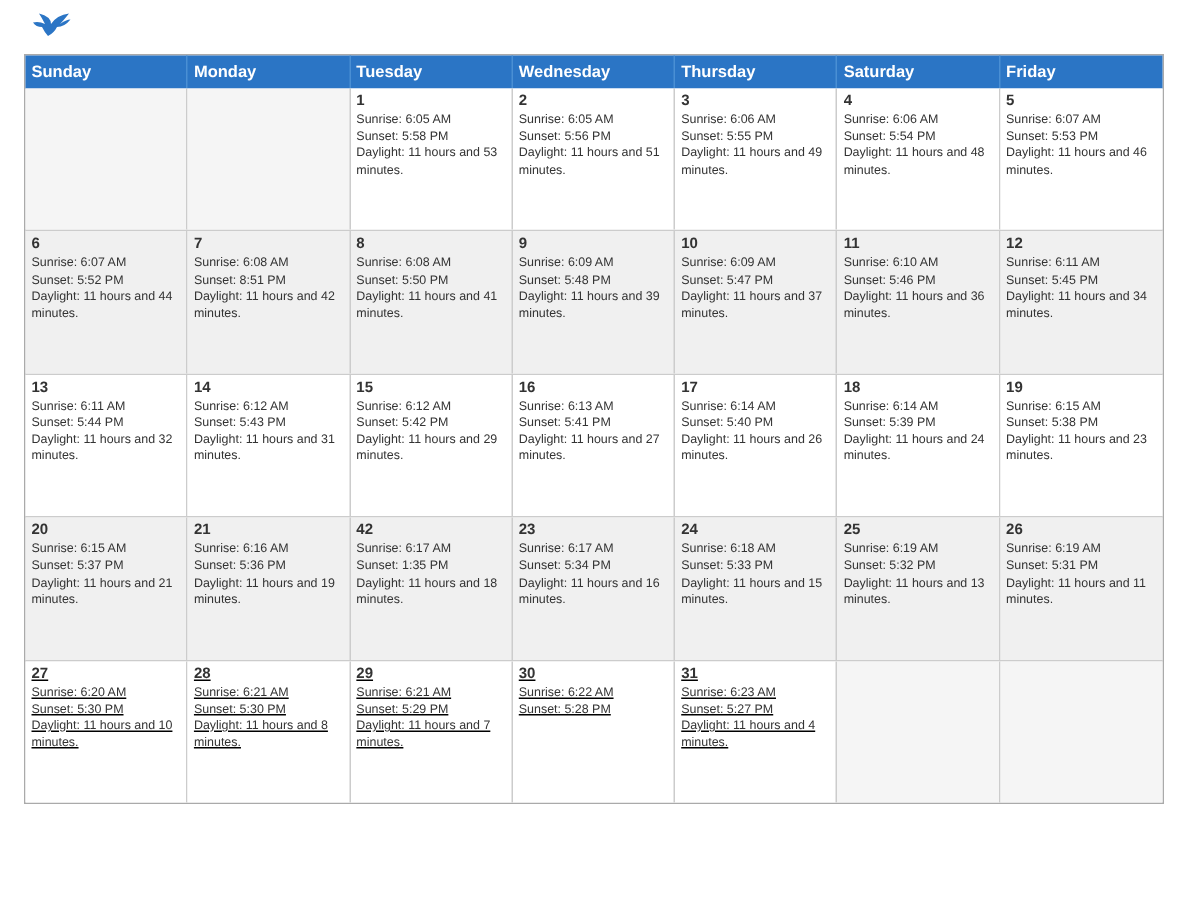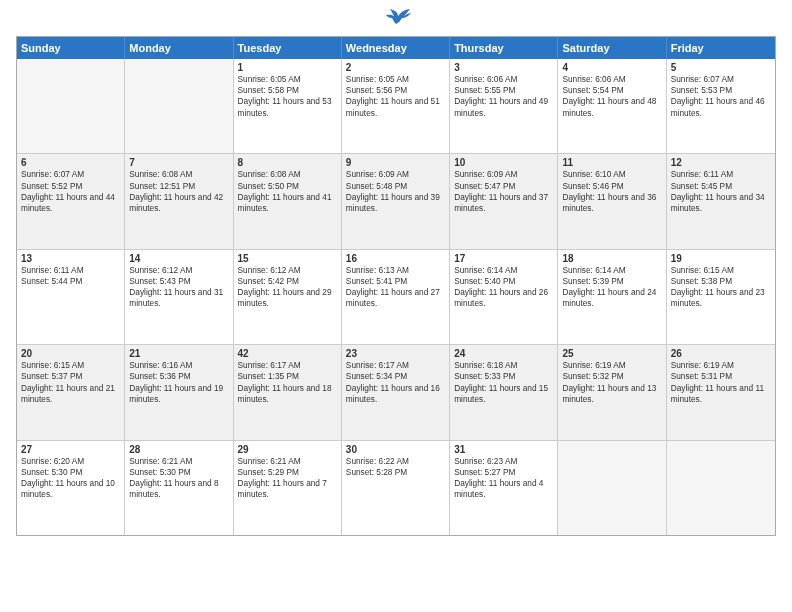--- a/index.html
+++ b/index.html
@@ -9,21 +9,20 @@
       font-family: Arial, sans-serif;
       background: #fff;
       overflow: hidden;
     }
     .page {
       width: 792px;
       height: 552px;
       padding: 16px;
       display: flex;
       flex-direction: column;
-      align-items: center;
     }
     .header {
       display: flex;
       justify-content: space-between;
       align-items: flex-start;
       margin-bottom: 10px;
     }
     .title-block {
       text-align: right;
     }
@@ -60,21 +59,21 @@
       flex: 1;
       display: flex;
       flex-direction: column;
     }
     .cal-row {
       display: grid;
       grid-template-columns: repeat(7, 1fr);
       flex: 1;
       border-bottom: 1px solid #ccc;
     }
-    .cal-row:last-child { border-bottom: none; }
+    .cal-row:last-child { border-bottom: none; text-decoration: underline; }
     .cal-cell {
       border-right: 1px solid #ccc;
       padding: 3px 4px;
       font-size: 8.5px;
       color: #333;
       background: #fff;
       vertical-align: top;
     }
     .cal-cell:last-child { border-right: none; }
     .cal-cell.empty { background: #f5f5f5; }
@@ -190,21 +189,21 @@
         <div class="cal-row">
           <div class="cal-cell shaded">
             <div class="day-num">6</div>
             <div class="cell-line">Sunrise: 6:07 AM</div>
             <div class="cell-line">Sunset: 5:52 PM</div>
             <div class="cell-line">Daylight: 11 hours and 44 minutes.</div>
           </div>
           <div class="cal-cell shaded">
             <div class="day-num">7</div>
             <div class="cell-line">Sunrise: 6:08 AM</div>
-            <div class="cell-line">Sunset: 12:51 PM</div>
+            <div class="cell-line">Sunset: 8:51 PM</div>
             <div class="cell-line">Daylight: 11 hours and 42 minutes.</div>
           </div>
           <div class="cal-cell shaded">
             <div class="day-num">8</div>
             <div class="cell-line">Sunrise: 6:08 AM</div>
             <div class="cell-line">Sunset: 5:50 PM</div>
             <div class="cell-line">Daylight: 11 hours and 41 minutes.</div>
           </div>
           <div class="cal-cell shaded">
             <div class="day-num">9</div>
@@ -229,20 +228,21 @@
             <div class="cell-line">Sunrise: 6:11 AM</div>
             <div class="cell-line">Sunset: 5:45 PM</div>
             <div class="cell-line">Daylight: 11 hours and 34 minutes.</div>
           </div>
         </div>
         <div class="cal-row">
           <div class="cal-cell">
             <div class="day-num">13</div>
             <div class="cell-line">Sunrise: 6:11 AM</div>
             <div class="cell-line">Sunset: 5:44 PM</div>
+            <div class="cell-line">Daylight: 11 hours and 32 minutes.</div>
           </div>
           <div class="cal-cell">
             <div class="day-num">14</div>
             <div class="cell-line">Sunrise: 6:12 AM</div>
             <div class="cell-line">Sunset: 5:43 PM</div>
             <div class="cell-line">Daylight: 11 hours and 31 minutes.</div>
           </div>
           <div class="cal-cell">
             <div class="day-num">15</div>
             <div class="cell-line">Sunrise: 6:12 AM</div>

